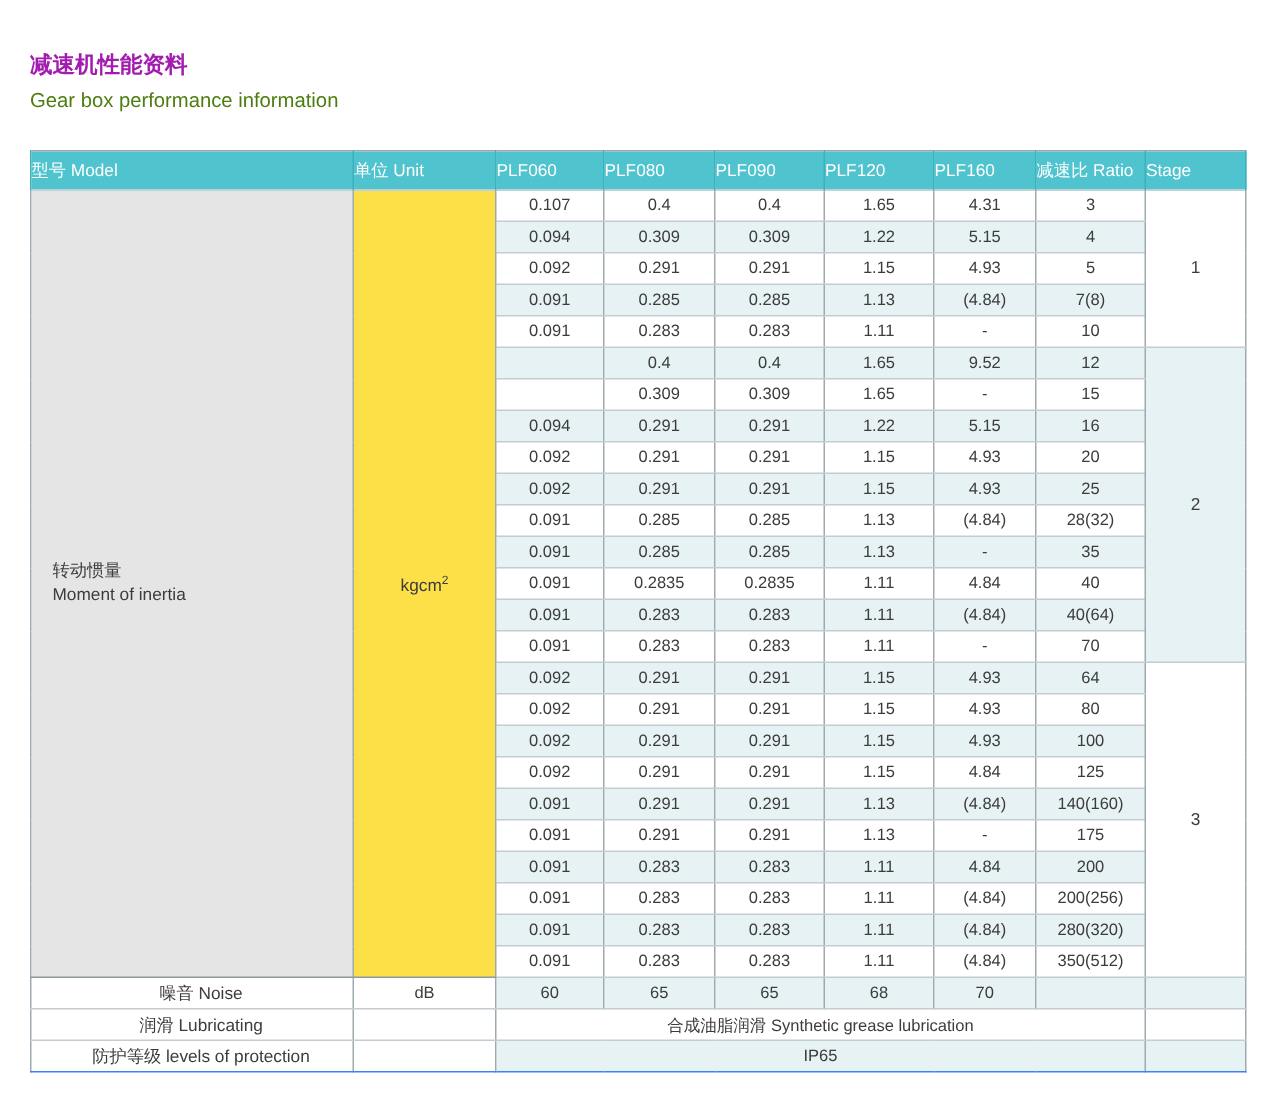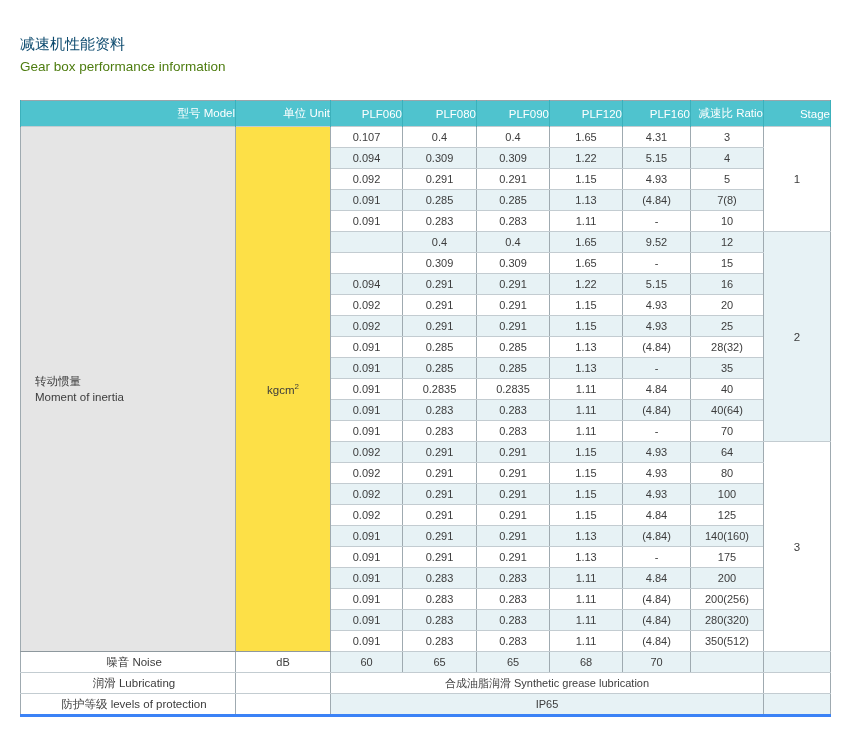--- a/index.html
+++ b/index.html
@@ -2,49 +2,49 @@
 <html style="--header-bg: #4fc3ce; --stripe-bg: #e7f2f5;"><head>
 <meta charset="utf-8">
 <style>
   html,body{margin:0;padding:0;}
   body{
     width:847px;height:740px;background:#ffffff;
     font-family:"Liberation Sans","DejaVu Sans",sans-serif;
     color:#333;
   }
   .page{padding:34px 17px 0 20px;}
-  .title-zh{font-size:15px;font-weight:normal;color:#0c4a6e;line-height:20px;margin:0 0 4px 0;}
+  .title-zh{font-size:15px;font-weight:bold;color:#a21caf;line-height:20px;margin:0 0 4px 0;}
   .title-en{font-size:13.5px;color:#4d7c0f;line-height:18px;margin:0 0 24px 0;}
 
   table.perf{
     border-collapse:collapse;table-layout:fixed;width:810px;
     border:1px solid #9aa5ab;
   }
   th{
     background:var(--header-bg,#4fc3ce);color:#ffffff;font-weight:normal;
-    font-size:11.5px;height:25px;padding:0;text-align:right;
+    font-size:11.5px;height:25px;padding:0;text-align:left;
     border-left:1px solid #3cb0bb;border-right:1px solid #3cb0bb;
   }
   td{
     font-size:11px;height:20px;padding:0 2px;text-align:center;color:#3c3c3c;
     border-left:1px solid #9faab0;border-right:1px solid #9faab0;
     border-top:1px solid #c3ccd1;border-bottom:1px solid #c3ccd1;
     overflow:hidden;white-space:nowrap;
   }
   td.stripe{background:var(--stripe-bg,#e7f2f5);}
   td.model-cell{
     text-align:left;padding-left:14px;font-size:11.5px;background:#e5e5e5;
     border-bottom:1px solid #8e989e;
   }
   td.model-cell div{line-height:16px;}
   td.unit-cell{font-size:11.5px;background:#fde047;border-bottom:1px solid #8e989e;}
   td.stage-cell{font-size:11.5px;background:#fff;}
   td.stage-shaded{background:var(--stripe-bg,#e7f2f5);}
   tr.grp td{border-top:1px solid #8e989e;}
-  tr.last td{border-bottom:3px solid #3b82f6;}
+  tr.last td{border-bottom:1px solid #3b82f6;}
   td.lbl{text-align:center;padding-left:14px;font-size:11.5px;}
   sup{font-size:8px;}
 </style>
 </head>
 <body>
 
 <div class="page">
   <div class="title-zh">减速机性能资料</div>
   <div class="title-en">Gear box performance information</div>
 

